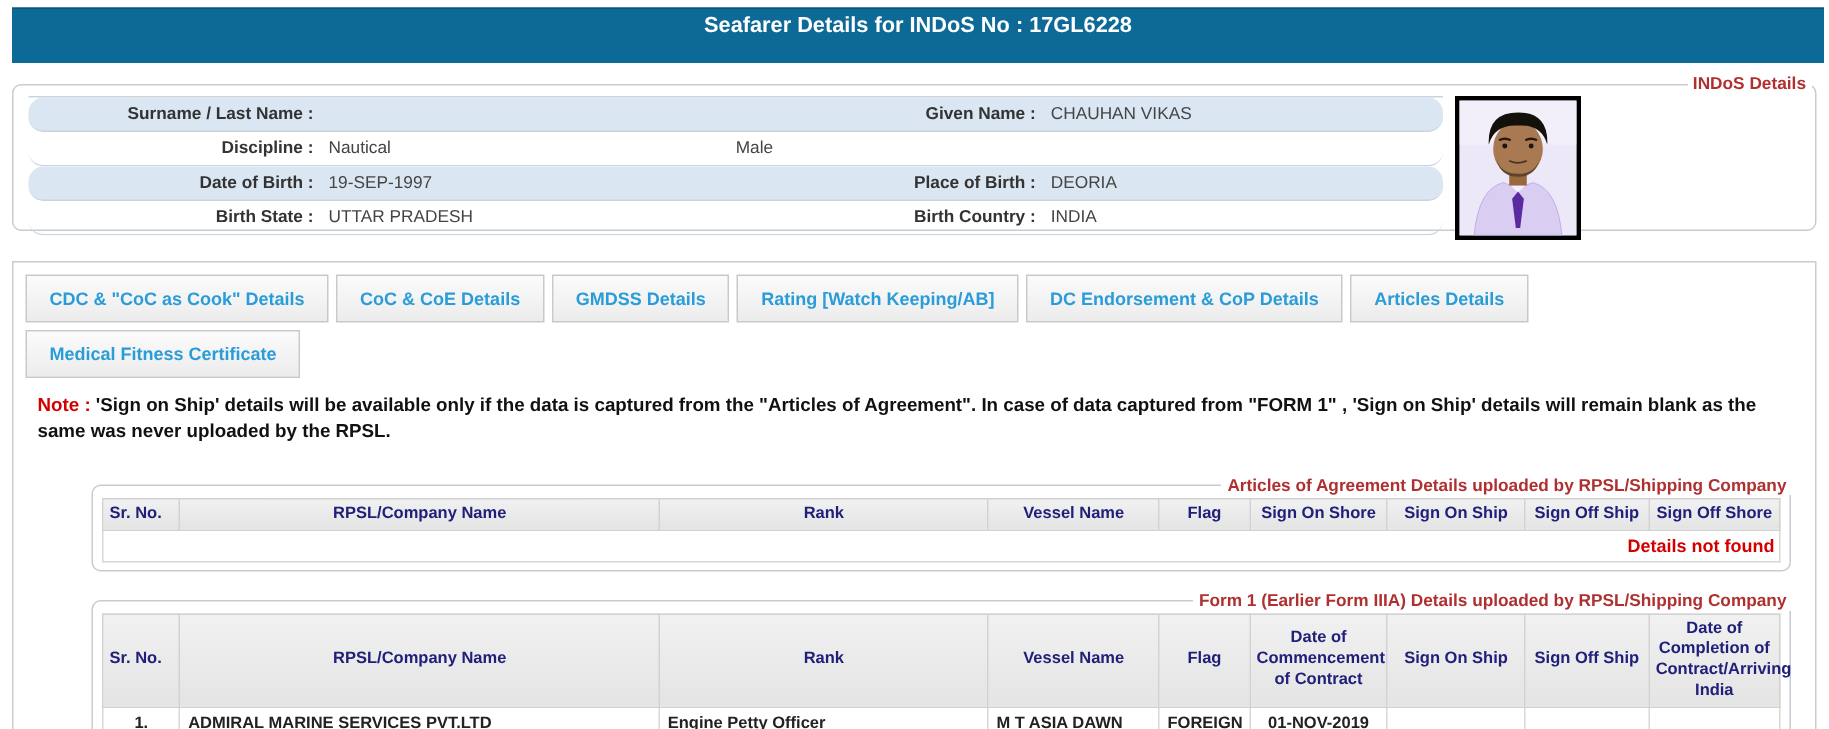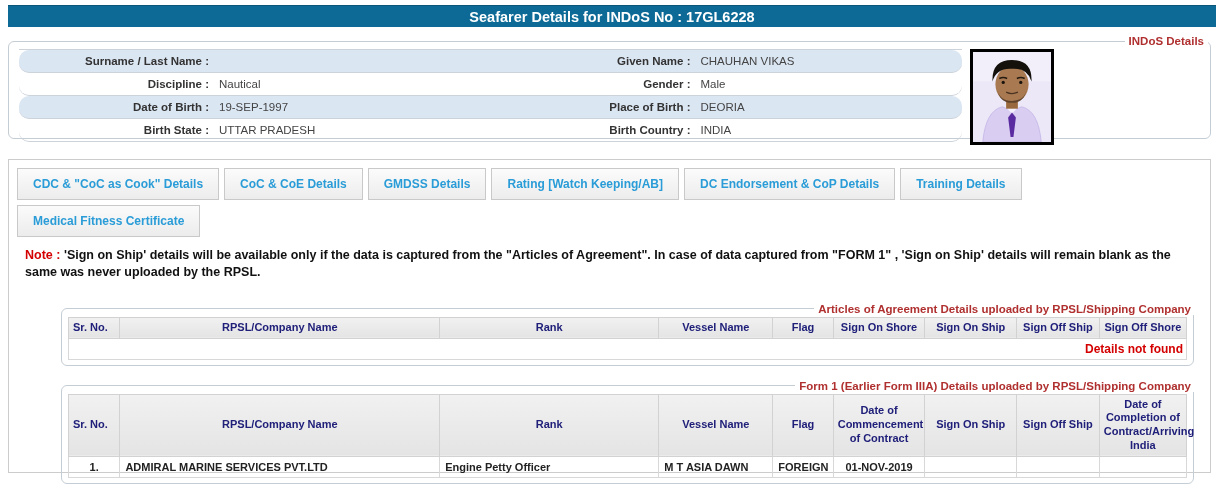--- a/index.html
+++ b/index.html
@@ -7,21 +7,21 @@
   body {
     width:1219px; height:486px; overflow:hidden;
     background:#ffffff;
     font-family:"Liberation Sans", sans-serif;
     color:#222;
   }
   .page { position:relative; width:1219px; height:486px; }
 
   
   .titlebar {
-    margin:5px 3px 0 8px; height:22px; line-height:22px;
+    margin:5px 3px 0 8px; height:37px; line-height:22px;
     background:#0d6a96; color:#ffffff;
     text-align:center; font-weight:bold; font-size:14.5px;
     border-top:1px solid #0a5578;
   }
 
   
   fieldset {
     border:1px solid #c5cdd4; border-radius:6px;
     margin:0 8px; padding:2px 10px 6px 10px;
   }
@@ -117,21 +117,20 @@
           <span class="val">CHAUHAN VIKAS</span>
         </div>
       </div>
 
       <div class="detail-row">
         <div class="pair left">
           <span class="lbl">Discipline :</span>
           <span class="val">Nautical</span>
         </div>
         <div class="pair right">
-          <span class="lbl">Gender :</span>
           <span class="val">Male</span>
         </div>
       </div>
 
       <div class="detail-row alt">
         <div class="pair left">
           <span class="lbl">Date of Birth :</span>
           <span class="val">19-SEP-1997</span>
         </div>
         <div class="pair right">
@@ -175,21 +174,21 @@
   </fieldset>
 
   <div class="tab-panel">
 
     <div class="tab-row">
       <button class="tab">CDC &amp; "CoC as Cook" Details</button>
       <button class="tab">CoC &amp; CoE Details</button>
       <button class="tab">GMDSS Details</button>
       <button class="tab">Rating [Watch Keeping/AB]</button>
       <button class="tab">DC Endorsement &amp; CoP Details</button>
-      <button class="tab">Training Details</button>
+      <button class="tab">Articles Details</button>
     </div>
     <div class="tab-row">
       <button class="tab">Medical Fitness Certificate</button>
     </div>
 
     <p class="note"><span class="note-prefix">Note :</span> <span>'Sign on Ship' details will be available only if the data is captured from the "Articles of Agreement". In case of data captured from "FORM 1" , 'Sign on Ship' details will remain blank as the same was never uploaded by the RPSL.</span></p>
 
     <fieldset class="tbl-fieldset">
       <legend>Articles of Agreement Details uploaded by RPSL/Shipping Company</legend>
       <table>

